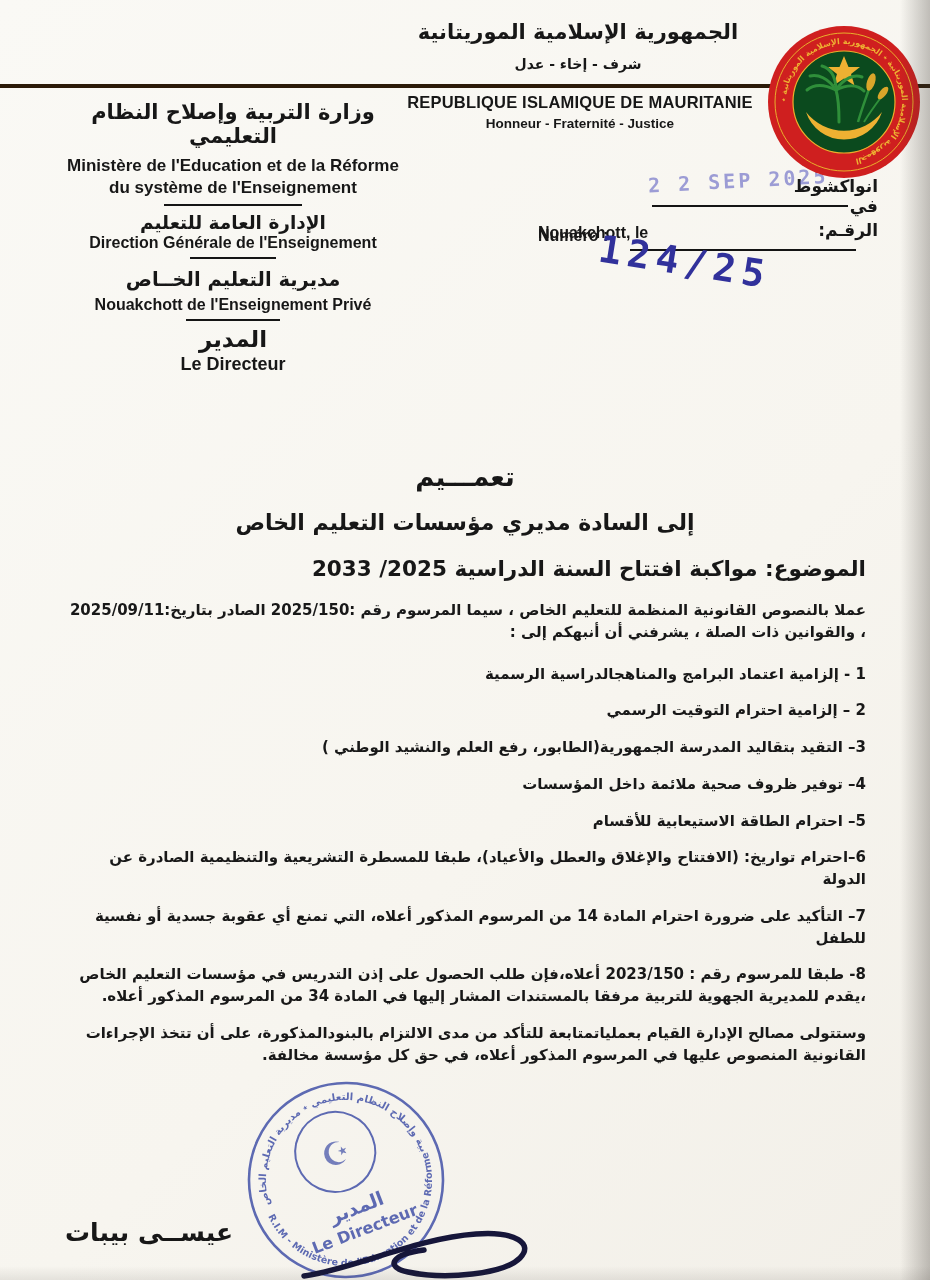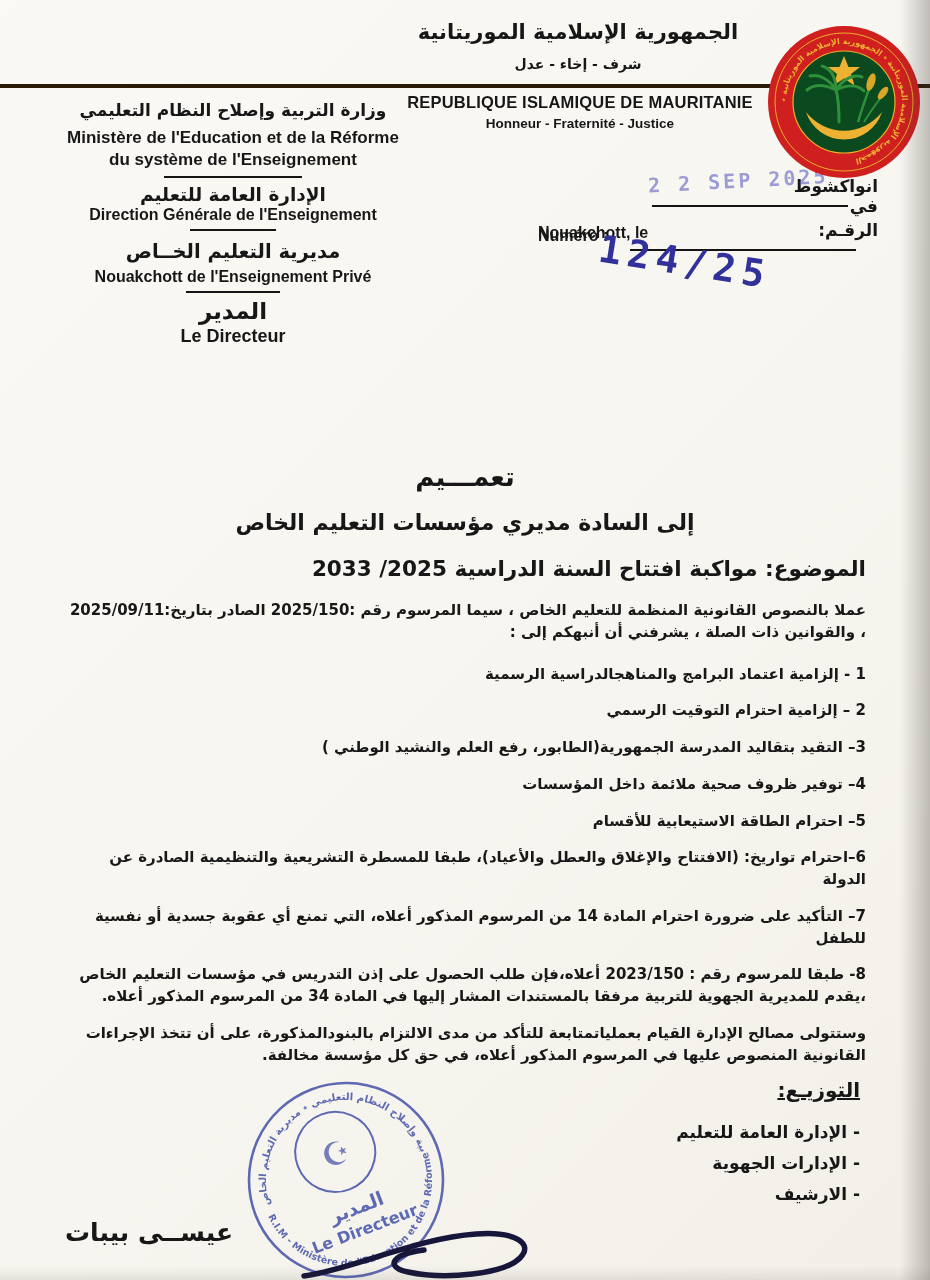--- a/index.html
+++ b/index.html
@@ -20,21 +20,21 @@
   
   .rep-ar{left:408px;top:20px;width:340px;font-size:21px;font-weight:bold;direction:rtl;}
   .motto-ar{left:408px;top:56px;width:340px;font-size:14px;font-weight:bold;direction:rtl;}
   .rep-fr{left:400px;top:93px;width:360px;font-size:16.5px;font-weight:bold;letter-spacing:.2px;}
   .motto-fr{left:400px;top:116px;width:360px;font-size:13.5px;font-weight:bold;}
   .emblem{left:766px;top:24px;z-index:5;}
 
   
   .sender{left:46px;top:100px;width:374px;text-align:center;}
   .sender .uln{height:0;border-top:2px solid #151515;margin:5px auto;}
-  .s-ar1{font-size:17px;font-weight:bold;direction:rtl;margin-bottom:7px;}
+  .s-ar1{font-size:21px;font-weight:bold;direction:rtl;margin-bottom:7px;}
   .s-fr1{font-size:17px;font-weight:bold;line-height:1.28;}
   .s-ar2{font-size:18.5px;font-weight:bold;direction:rtl;margin-top:6px;margin-bottom:1px;}
   .s-fr2{font-size:16px;font-weight:bold;}
   .s-ar3{font-size:19.5px;font-weight:bold;direction:rtl;margin-top:9px;margin-bottom:5px;}
   .s-fr3{font-size:16px;font-weight:bold;}
   .s-ar4{font-size:23px;font-weight:bold;direction:rtl;margin-top:4px;}
   .s-fr4{font-size:18px;font-weight:bold;margin-top:2px;}
 
   
   .city-fr{left:538px;top:180px;font-size:16px;font-weight:bold;margin-top:44px;}
@@ -144,26 +144,20 @@
     <div class="item">2 – إلزامية احترام التوقيت الرسمي</div>
     <div class="item">3– التقيد بتقاليد المدرسة الجمهورية(الطابور، رفع العلم والنشيد الوطني )</div>
     <div class="item">4– توفير ظروف صحية ملائمة داخل المؤسسات</div>
     <div class="item">5– احترام الطاقة الاستيعابية للأقسام</div>
     <div class="item">6–احترام تواريخ: (الافتتاح والإغلاق والعطل والأعياد)، طبقا للمسطرة التشريعية والتنظيمية الصادرة عن الدولة</div>
     <div class="item">7– التأكيد على ضرورة احترام المادة 14 من المرسوم المذكور أعلاه، التي تمنع أي عقوبة جسدية أو نفسية للطفل</div>
     <div class="item">8- طبقا للمرسوم رقم : 2023/150 أعلاه،فإن طلب الحصول على إذن التدريس في مؤسسات التعليم الخاص ،يقدم للمديرية الجهوية للتربية مرفقا بالمستندات المشار إليها في المادة 34 من المرسوم المذكور أعلاه.</div>
     <div class="closing">وستتولى مصالح الإدارة القيام بعملياتمتابعة للتأكد من مدى الالتزام بالبنودالمذكورة، على أن تتخذ الإجراءات القانونية المنصوص عليها في المرسوم المذكور أعلاه، في حق كل مؤسسة مخالفة.</div>
   </div>
 
-  <div class="abs dist">
-    <div class="dist-title">التوزيـع:</div>
-    <div class="dist-item">- الإدارة العامة للتعليم</div>
-    <div class="dist-item">- الإدارات الجهوية</div>
-    <div class="dist-item">- الارشيف</div>
-  </div>
 
   <div class="abs stamp">
     <svg width="204" height="204" viewBox="0 0 204 204">
       <g fill="none" stroke="#4352a8">
         <circle cx="102" cy="102" r="97" stroke-width="2.6"></circle>
         <circle cx="102" cy="72" r="40" stroke-width="2"></circle>
       </g>
       <text x="102" y="85" text-anchor="middle" font-size="32" fill="#4352a8" opacity="0.85">☪</text>
       <text x="102" y="138" text-anchor="middle" font-size="19" font-weight="bold" fill="#4352a8" direction="rtl">المدير</text>
       <text x="102" y="160" text-anchor="middle" font-size="16" font-weight="bold" fill="#4352a8">Le Directeur</text>

